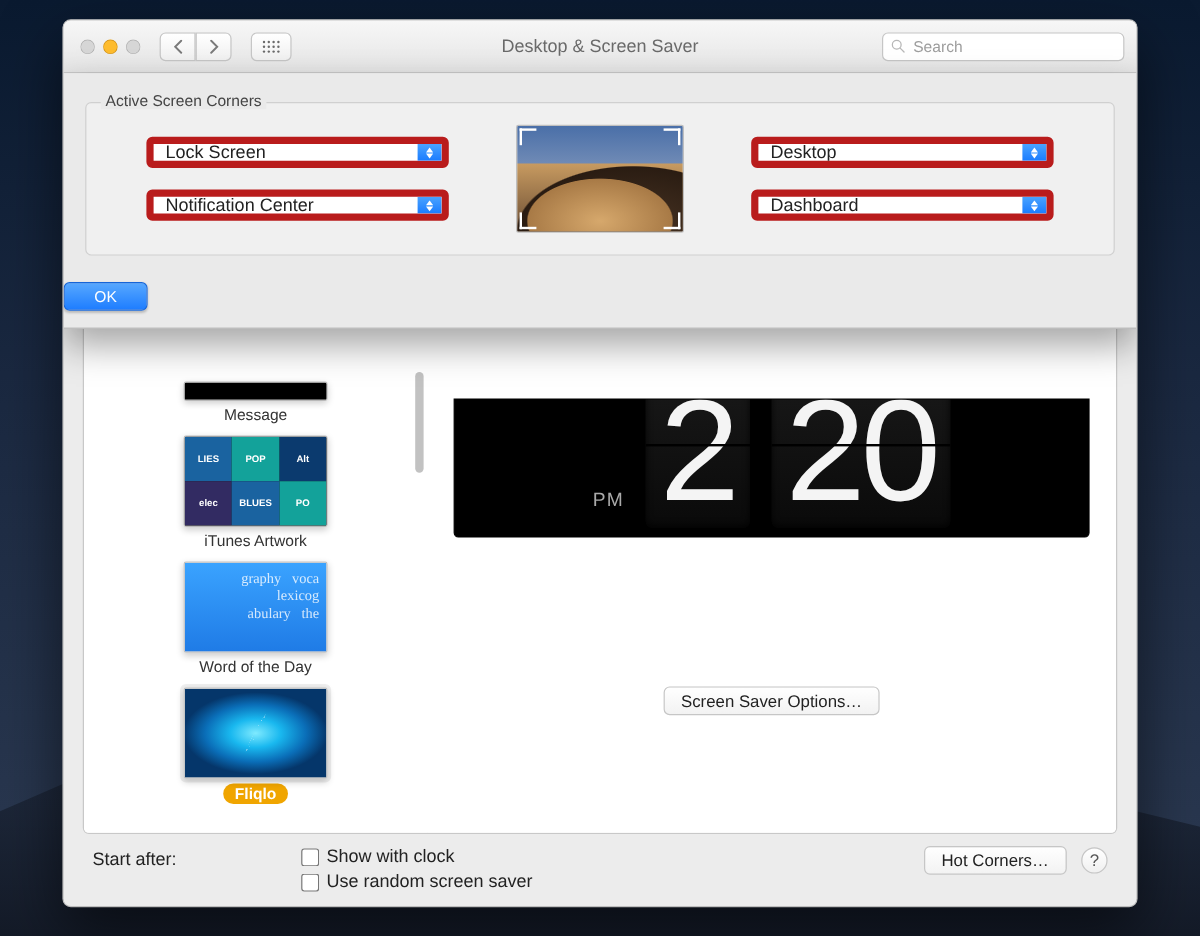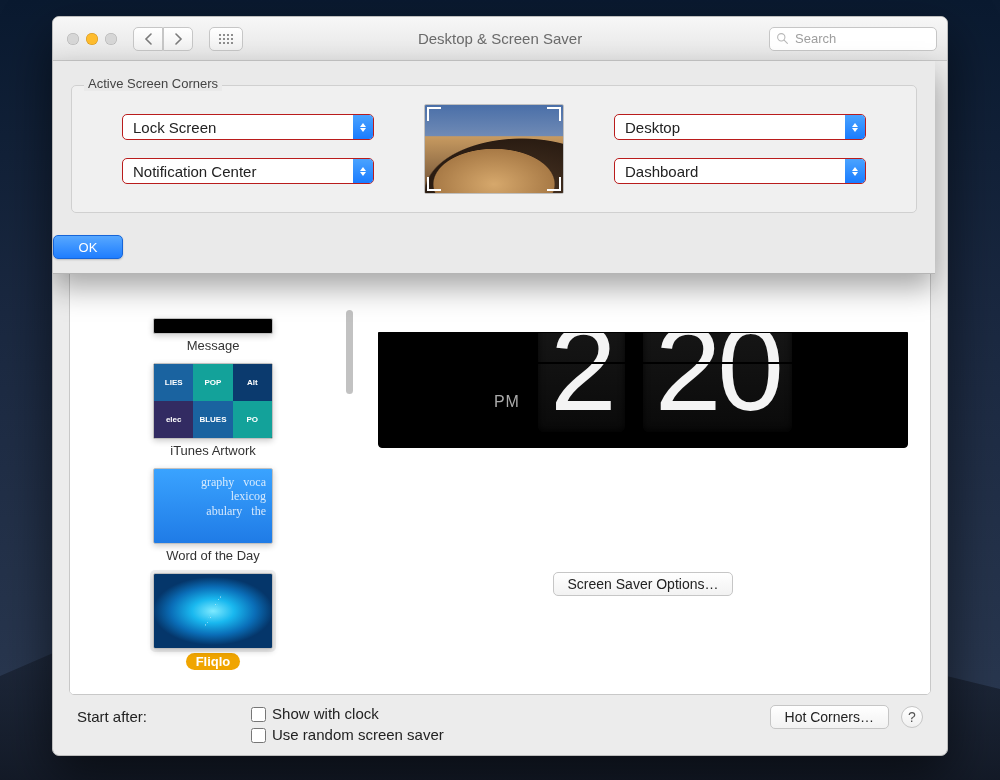--- a/index.html
+++ b/index.html
@@ -15,31 +15,31 @@
   .tl { width:12px; height:12px; border-radius:50%; background:#d6d6d6; box-shadow: inset 0 0 0 0.5px rgba(0,0,0,0.2); }
   .tl.yellow { background:#febc2e; box-shadow: inset 0 0 0 0.5px rgba(160,100,0,0.5); }
   .navgrp { display:flex; }
   .tb-btn { height:24px; background:linear-gradient(#ffffff,#f0f0f0); border:1px solid #c6c6c6; display:flex; align-items:center; justify-content:center; color:#6a6a6a; font-size:14px; }
   .tb-btn.back { width:30px; border-radius:5px 0 0 5px; border-right-width:0.5px; }
   .tb-btn.fwd { width:30px; border-radius:0 5px 5px 0; border-left-width:0.5px; }
   .tb-btn.grid { width:34px; border-radius:5px; margin-left:8px; }
   .grid-dots { display:grid; grid-template-columns: repeat(4,2px); grid-template-rows: repeat(3,2px); gap:2px; }
   .grid-dots span { width:2px; height:2px; background:#6a6a6a; border-radius:50%; }
   .title { flex: 0 1 auto; margin: 4px auto; color:#6a6a6a; font-size:15px; position:absolute; left:50%; transform:translateX(-50%); }
-  .search { margin-left:auto; width:168px; height:24px; background:#fff; border:1px solid #c6c6c6; border-radius:5px; display:flex; align-items:center; padding:0 6px; gap:6px; color:#9e9e9e; font-size:13px; }
+  .search { margin-left:auto; width:202px; height:24px; background:#fff; border:1px solid #c6c6c6; border-radius:5px; display:flex; align-items:center; padding:0 6px; gap:6px; color:#9e9e9e; font-size:13px; }
   .search svg { width:13px; height:13px; opacity:0.6; }
 
   
-  .sheet { position:absolute; top:44px; left:0; right:12px; background:#eaeaea; border-bottom:1px solid #b5b5b5; box-shadow: 0 14px 28px rgba(0,0,0,0.35); padding-bottom: 14px; }
+  .sheet { position:absolute; top:44px; left:0; right:0; background:#eaeaea; border-bottom:1px solid #b5b5b5; box-shadow: 0 14px 28px rgba(0,0,0,0.35); padding-bottom: 14px; }
   .sheet-inner { margin: 24px 18px 8px 18px; }
   .gbox { border:1px solid #d0d0d0; border-radius:5px; background:#f0f0f0; padding: 18px 50px 18px 50px; position:relative; }
   .gbox-title { position:absolute; top:-10px; left:12px; font-size:13px; color:#444; padding:0 4px; background:#eaeaea; }
   .corners-row { display:flex; align-items:center; justify-content:space-between; }
   .col-selects { display:flex; flex-direction:column; gap:18px; width:252px; }
-  .mac-select { height:26px; background:#fff; border:1px solid #b91c1c; border-radius:5px; display:flex; align-items:center; position:relative; overflow:hidden; }
+  .mac-select { height:26px; background:#fff; border:6px solid #b91c1c; border-radius:5px; display:flex; align-items:center; position:relative; overflow:hidden; }
   .mac-select .label { flex:1; padding:0 10px; font-size:15px; color:#222; white-space:nowrap; overflow:hidden; text-overflow:ellipsis; }
   .mac-select .arrows { width:20px; height:100%; background:linear-gradient(#4aa3ff,#1a7cff); display:flex; flex-direction:column; align-items:center; justify-content:center; gap:1px; }
   .mac-select .arrows::before, .mac-select .arrows::after { content:""; width:0; height:0; border-left:3.5px solid transparent; border-right:3.5px solid transparent; }
   .mac-select .arrows::before { border-bottom:4px solid #fff; }
   .mac-select .arrows::after { border-top:4px solid #fff; }
   .thumb { width:140px; height:90px; border:1px solid #bfbfbf; border-radius:2px; background: linear-gradient(180deg,#4a6fa8 0%, #6f8ab5 35%, #c79a60 36%, #6a4d34 100%); position:relative; overflow:hidden; }
   .thumb .dune { position:absolute; inset:0; background: radial-gradient(120px 70px at 50% 90%, #d6a86c 0%, #a87a46 50%, transparent 51%), radial-gradient(160px 90px at 70% 100%, #4a3524 0%, #2a1c12 60%, transparent 61%); }
   .thumb .corner { position:absolute; width:14px; height:14px; border:2px solid #fff; }
   .thumb .corner.tl { top:2px; left:2px; border-right:none; border-bottom:none; border-radius:0; background:transparent; box-shadow:none; width:14px; height:14px; }
   .thumb .corner.tr { top:2px; right:2px; border-left:none; border-bottom:none; }
@@ -63,21 +63,21 @@
   .word-th { background:linear-gradient(#3aa3ff,#1f7be6); color:rgba(255,255,255,0.8); padding:6px; font-size:12px; line-height:1.2; text-align:right; font-family: Georgia, serif; }
   .fliqlo-th { background:radial-gradient(60px 34px at 50% 50%, #7feaff 0%, #19b8ef 35%, #0a6eb8 70%, #05366a 100%); }
   .fliqlo-th::after { content:""; position:absolute; inset:0; background: radial-gradient(1.5px 26px at 50% 50%, transparent 0%, transparent 60%, rgba(255,255,255,0.5) 61%, transparent 70%); transform: rotate(28deg); }
   .ss-item.selected { }
   .ss-item.selected .ss-thumb { outline: 3px solid rgba(0,0,0,0.06); }
   .pill { background:#f0a500; color:#fff; font-size:13px; padding:1px 10px; border-radius:9px; font-weight:600; }
   .scrollbar { position:absolute; right:3px; top:236px; width:7px; height:84px; background:#c2c2c2; border-radius:4px; }
 
   .rightpane { flex:1; background:#fff; display:flex; flex-direction:column; position:relative; }
   .preview { margin: 0 22px 0 22px; flex:0 0 auto; }
-  .clockbox { height:116px; background:#000; border-radius:0 0 4px 4px; border:1px solid #000; display:flex; align-items:center; justify-content:center; gap:18px; padding:10px 14px 16px 14px; overflow:hidden; }
+  .clockbox { height:116px; background:#000; border-radius:0 0 4px 4px; border:1px solid #000; display:flex; align-items:center; justify-content:center; gap:18px; padding:10px 14px 0 14px; overflow:hidden; }
   .ampm { color:#aaa; font-size:16px; letter-spacing:1px; font-weight:300; align-self:flex-end; margin-bottom:20px; font-family: "Helvetica Neue", Arial, sans-serif; }
   .flip { position:relative; background:linear-gradient(#1a1a1a,#0a0a0a); border-radius:6px; padding: 0 12px; height:140px; margin-top:-50px; display:flex; align-items:flex-end; box-shadow: inset 0 -2px 6px rgba(0,0,0,0.8); overflow:hidden; }
   .flip::after { content:""; position:absolute; left:0; right:0; top:50%; height:2px; background:#000; }
   .digit { color:#f4f4f4; font-size:120px; font-weight:300; line-height:1; padding-bottom:4px; font-family: "Helvetica Neue", Arial, sans-serif; letter-spacing:-4px; }
   .options-row { display:flex; justify-content:center; margin-top:124px; }
   .btn-std { height:24px; padding:0 14px; background:linear-gradient(#ffffff,#f2f2f2); border:1px solid #c6c6c6; border-radius:5px; font-size:14px; color:#222; display:inline-flex; align-items:center; }
 
   
   .bottombar { height:46px; display:flex; align-items:flex-start; gap:12px; padding: 10px 8px 0 8px; font-size:15px; color:#222; }
   .bottombar .lbl { margin-top:3px;}

